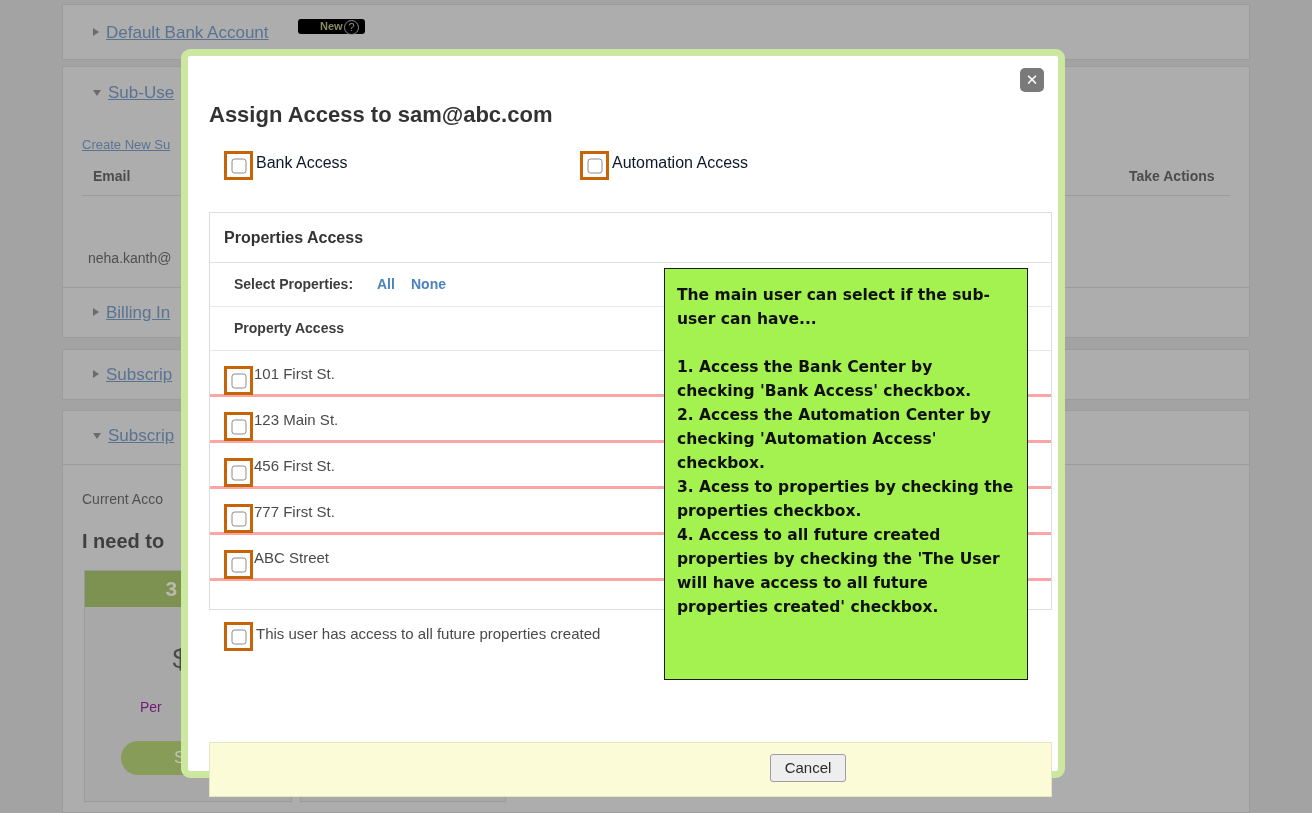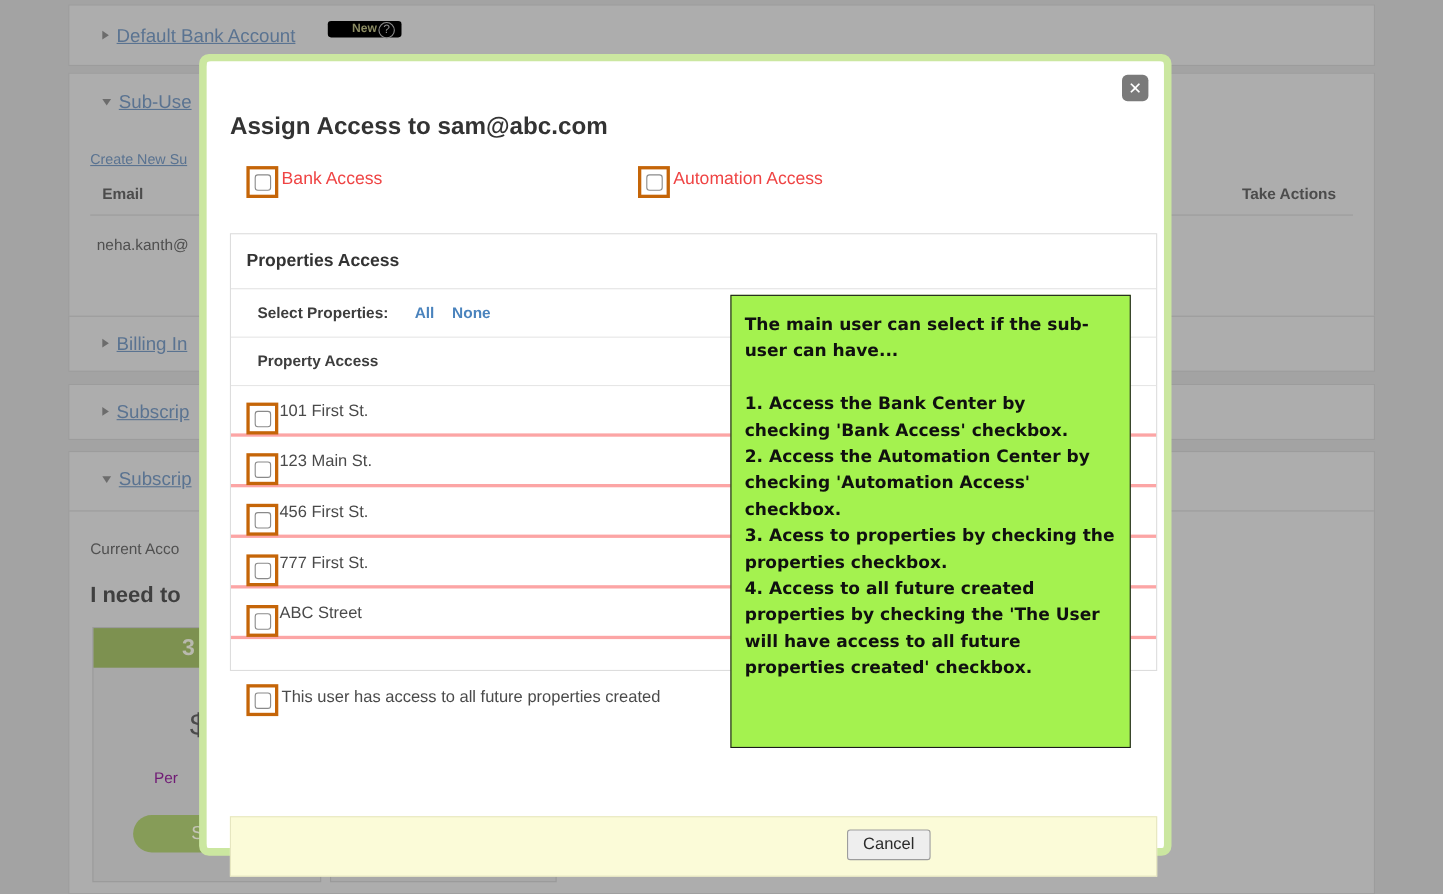--- a/index.html
+++ b/index.html
@@ -77,20 +77,21 @@
     font-size: 14px;
     font-weight: bold;
     color: #4c4c4c;
     white-space: nowrap;
   }
   .bg-td {
     position: absolute;
     font-size: 14px;
     color: #4f4f4f;
     white-space: nowrap;
+    margin-top: 36px;
   }
   .bg-hr {
     position: absolute;
     height: 1px;
     background: #9c9c9c;
   }
   .bg-text {
     position: absolute;
     font-size: 14px;
     color: #505050;
@@ -197,21 +198,21 @@
     transform: translate(-50%, -50%);
     width: 15px; height: 15px;
     border: 1px solid #8a8a8a;
     border-radius: 3px;
     background: #ffffff;
     cursor: pointer;
   }
   .access-label {
     position: absolute;
     font-size: 16px;
-    color: #ef4444;
+    color: #0f172a;
     white-space: nowrap;
   }
 
   
   #props-panel {
     position: absolute;
     left: 21px; top: 156px;
     width: 843px; height: 398px;
     border: 1px solid #dddddd;
     background: #ffffff;

